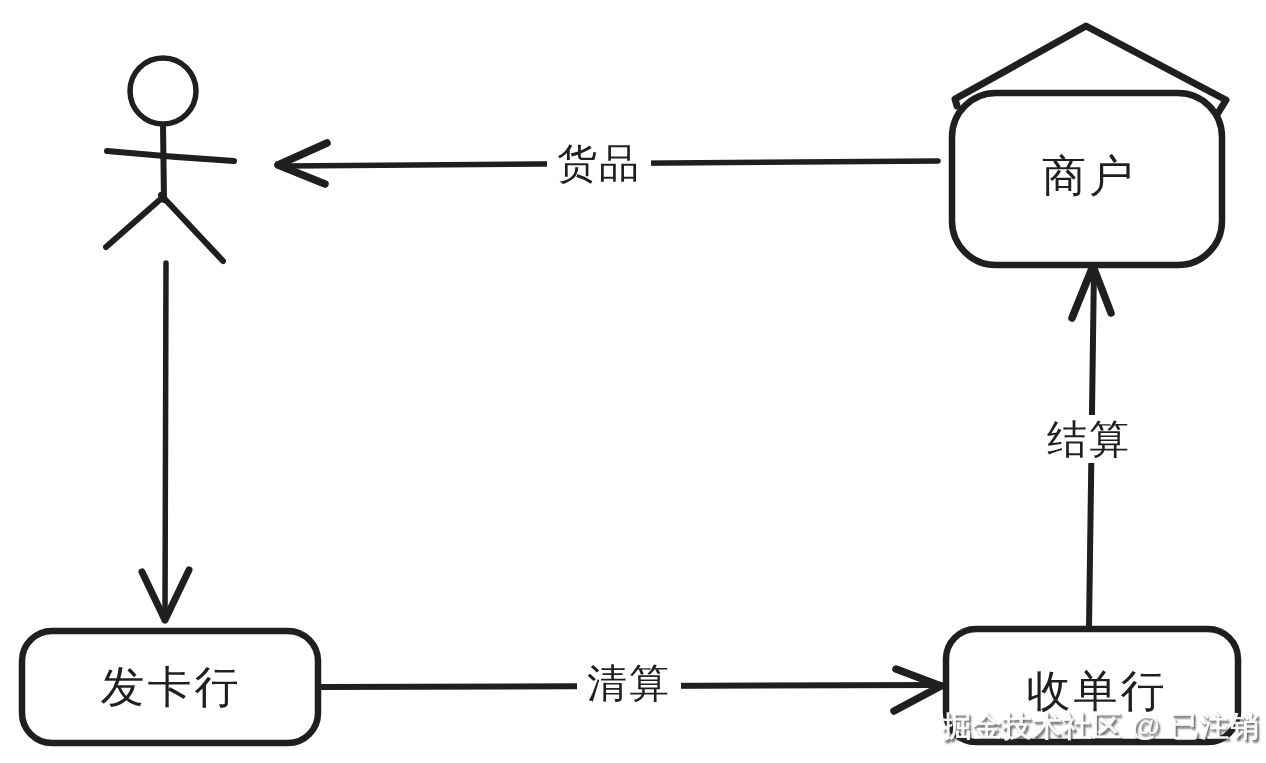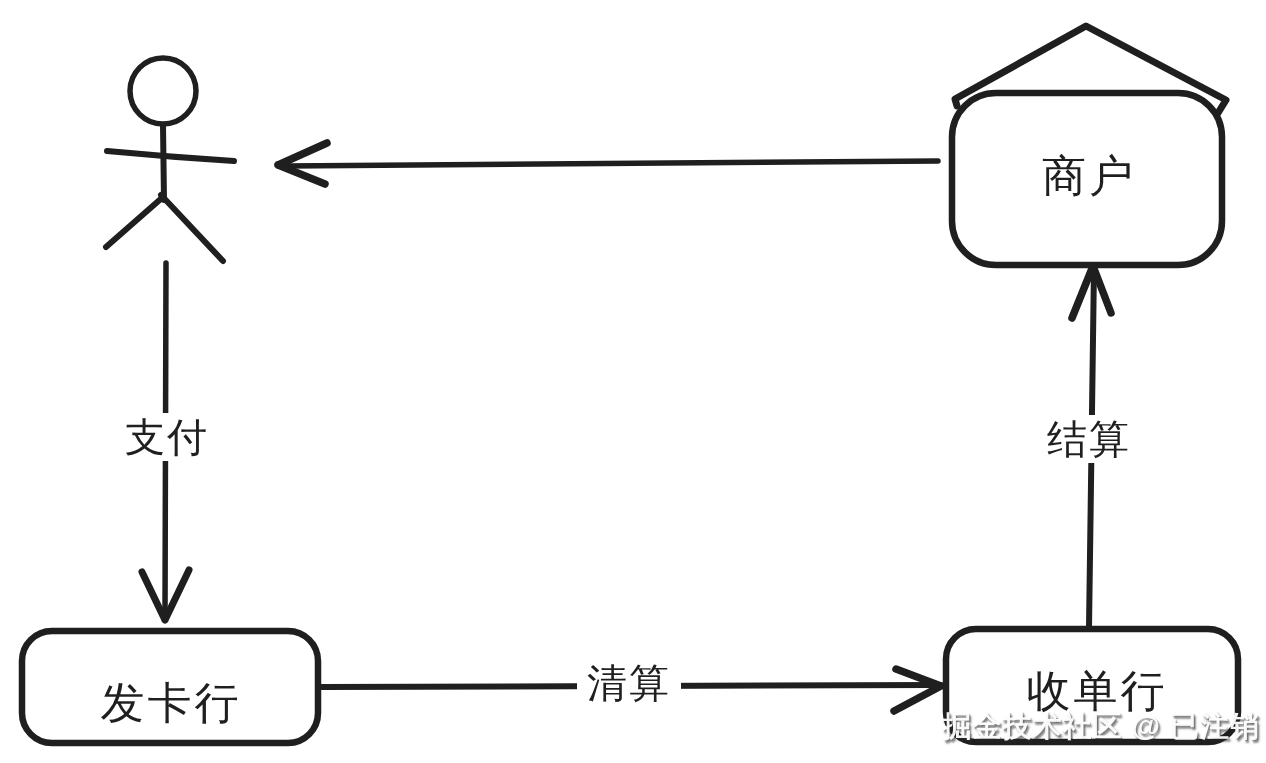--- a/index.html
+++ b/index.html
@@ -100,22 +100,22 @@
     <g>
       <path class="ink" d="M957,106 L955,99 L1086,26 L1226,100 L1218,113" stroke-width="7"></path>
       <rect class="ink" x="952" y="93" width="270" height="172" rx="44" ry="44" stroke-width="6.5"></rect>
     </g>
 
     <rect class="ink" x="22" y="631" width="296" height="112" rx="30" ry="30" stroke-width="6.5"></rect>
 
     <rect class="ink" x="946" y="629" width="292" height="113" rx="30" ry="30" stroke-width="6.5"></rect>
   </svg>
 
-  <div class="edge-label" style="left:167px; top:437px;">支付</div>
+  <div class="edge-label" style="left:599px; top:163px;">货品</div>
   <div class="edge-label" style="left:1089px; top:439px;">结算</div>
   <div class="edge-label" style="left:629px; top:683px;">清算</div>
 
   <div class="node-label" style="left:1089px; top:176px;">商户</div>
-  <div class="node-label" style="left:171px; top:687px;margin-top:16px;">发卡行</div>
+  <div class="node-label" style="left:171px; top:687px;">发卡行</div>
   <div class="node-label" style="left:1097px; top:691px;">收单行</div>
 
   <div class="watermark">掘金技术社区 @ 已注销</div>
 </div>
 
 </body></html>

